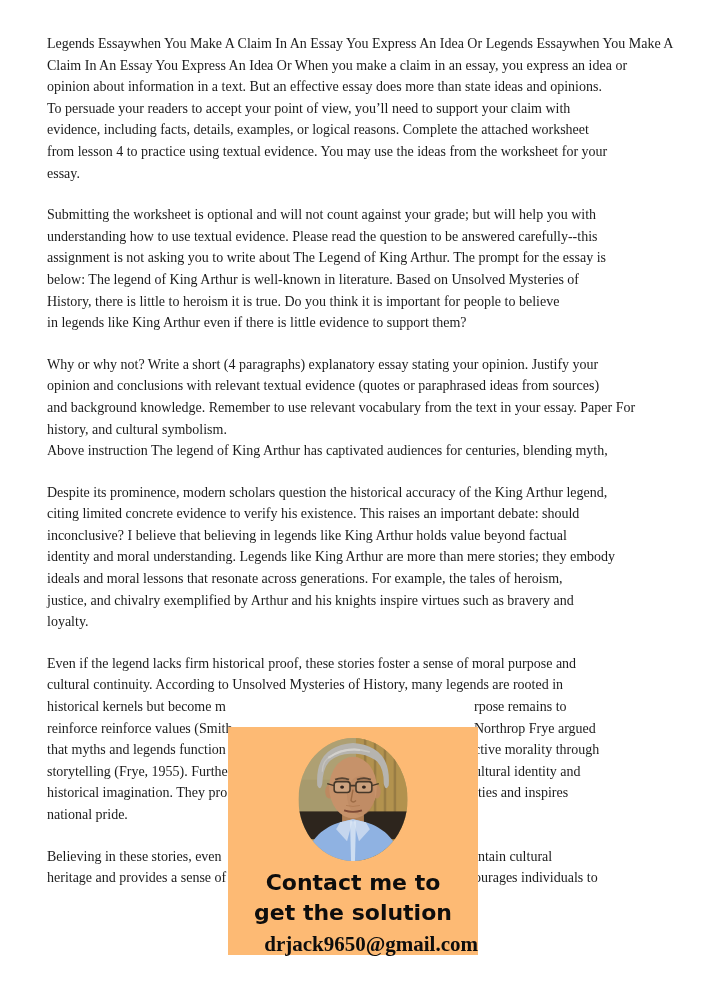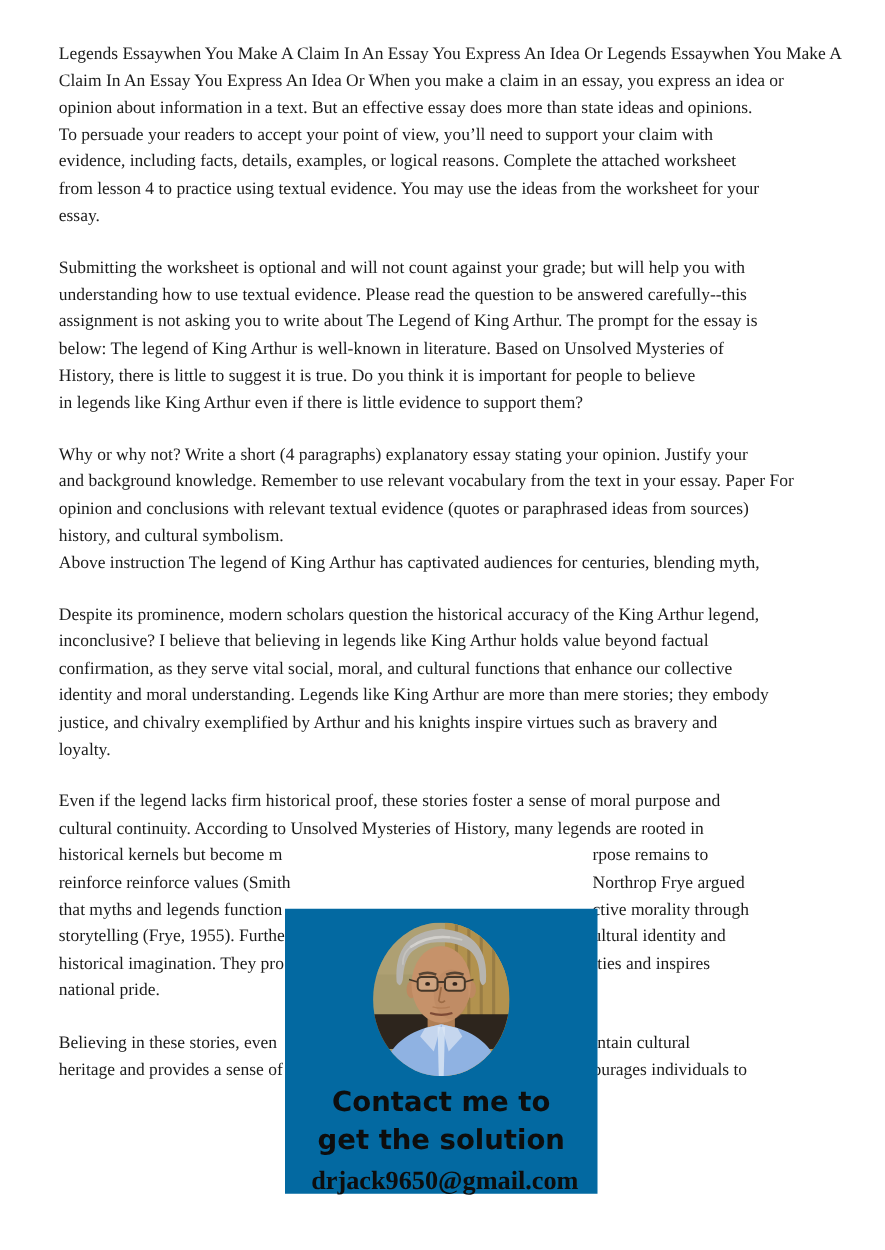--- a/index.html
+++ b/index.html
@@ -9,35 +9,35 @@
   }
   .doc{position:absolute;left:47px;top:33px;width:658px;}
   .para{margin:0 0 20px 0;padding:0;}
   .line{
     display:block;position:relative;white-space:nowrap;
     font-size:14px;line-height:21.6px;height:21.6px;
   }
   .rf{position:absolute;left:427px;top:0;}
   .overlay{
     position:absolute;left:228px;top:727px;width:250px;height:228px;
-    background:#0369a1;
+    background:#fdba74;
   }
   .photo{
     position:absolute;top:11px;left:50%;transform:translateX(-50%);
     width:110px;height:123px;
   }
   .promo-heading{
     position:absolute;top:141px;left:0;width:100%;text-align:center;
     font-family:"DejaVu Sans",sans-serif;font-weight:700;
     font-size:22px;line-height:30px;color:#0d0d0d;
   }
   .promo-email{
-    position:absolute;top:204px;left:0;width:100%;text-align:left;
+    position:absolute;top:204px;left:0;width:100%;text-align:right;
     font-family:"Liberation Serif",serif;font-weight:700;
-    font-size:21px;line-height:26px;color:#0d0d0d;padding-left:21px;
+    font-size:21px;line-height:26px;color:#0d0d0d;
   }
 </style>
 </head>
 <body>
 
 <div class="page">
 
   <div class="doc">
 
     <p class="para">
@@ -48,37 +48,38 @@
       <span class="line">evidence, including facts, details, examples, or logical reasons. Complete the attached worksheet</span>
       <span class="line">from lesson 4 to practice using textual evidence. You may use the ideas from the worksheet for your</span>
       <span class="line">essay.</span>
     </p>
 
     <p class="para">
       <span class="line">Submitting the worksheet is optional and will not count against your grade; but will help you with</span>
       <span class="line">understanding how to use textual evidence. Please read the question to be answered carefully--this</span>
       <span class="line">assignment is not asking you to write about The Legend of King Arthur. The prompt for the essay is</span>
       <span class="line">below: The legend of King Arthur is well-known in literature. Based on Unsolved Mysteries of</span>
-      <span class="line">History, there is little to suggest it is true. Do you think it is important for people to believe</span>
+      <span class="line">History, there is little to heroism it is true. Do you think it is important for people to believe</span>
       <span class="line">in legends like King Arthur even if there is little evidence to support them?</span>
     </p>
 
     <p class="para">
       <span class="line">Why or why not? Write a short (4 paragraphs) explanatory essay stating your opinion. Justify your</span>
+      <span class="line">opinion and conclusions with relevant textual evidence (quotes or paraphrased ideas from sources)</span>
       <span class="line">and background knowledge. Remember to use relevant vocabulary from the text in your essay. Paper For</span>
-      <span class="line">opinion and conclusions with relevant textual evidence (quotes or paraphrased ideas from sources)</span>
       <span class="line">history, and cultural symbolism.</span>
       <span class="line">Above instruction The legend of King Arthur has captivated audiences for centuries, blending myth,</span>
     </p>
 
     <p class="para">
       <span class="line">Despite its prominence, modern scholars question the historical accuracy of the King Arthur legend,</span>
+      <span class="line">citing limited concrete evidence to verify his existence. This raises an important debate: should</span>
       <span class="line">inconclusive? I believe that believing in legends like King Arthur holds value beyond factual</span>
-      <span class="line">confirmation, as they serve vital social, moral, and cultural functions that enhance our collective</span>
       <span class="line">identity and moral understanding. Legends like King Arthur are more than mere stories; they embody</span>
+      <span class="line">ideals and moral lessons that resonate across generations. For example, the tales of heroism,</span>
       <span class="line">justice, and chivalry exemplified by Arthur and his knights inspire virtues such as bravery and</span>
       <span class="line">loyalty.</span>
     </p>
 
     <p class="para">
       <span class="line">Even if the legend lacks firm historical proof, these stories foster a sense of moral purpose and</span>
       <span class="line">cultural continuity. According to Unsolved Mysteries of History, many legends are rooted in</span>
       <span class="line">
         <span>historical kernels but become m</span>
         <span class="rf">rpose remains to</span>

